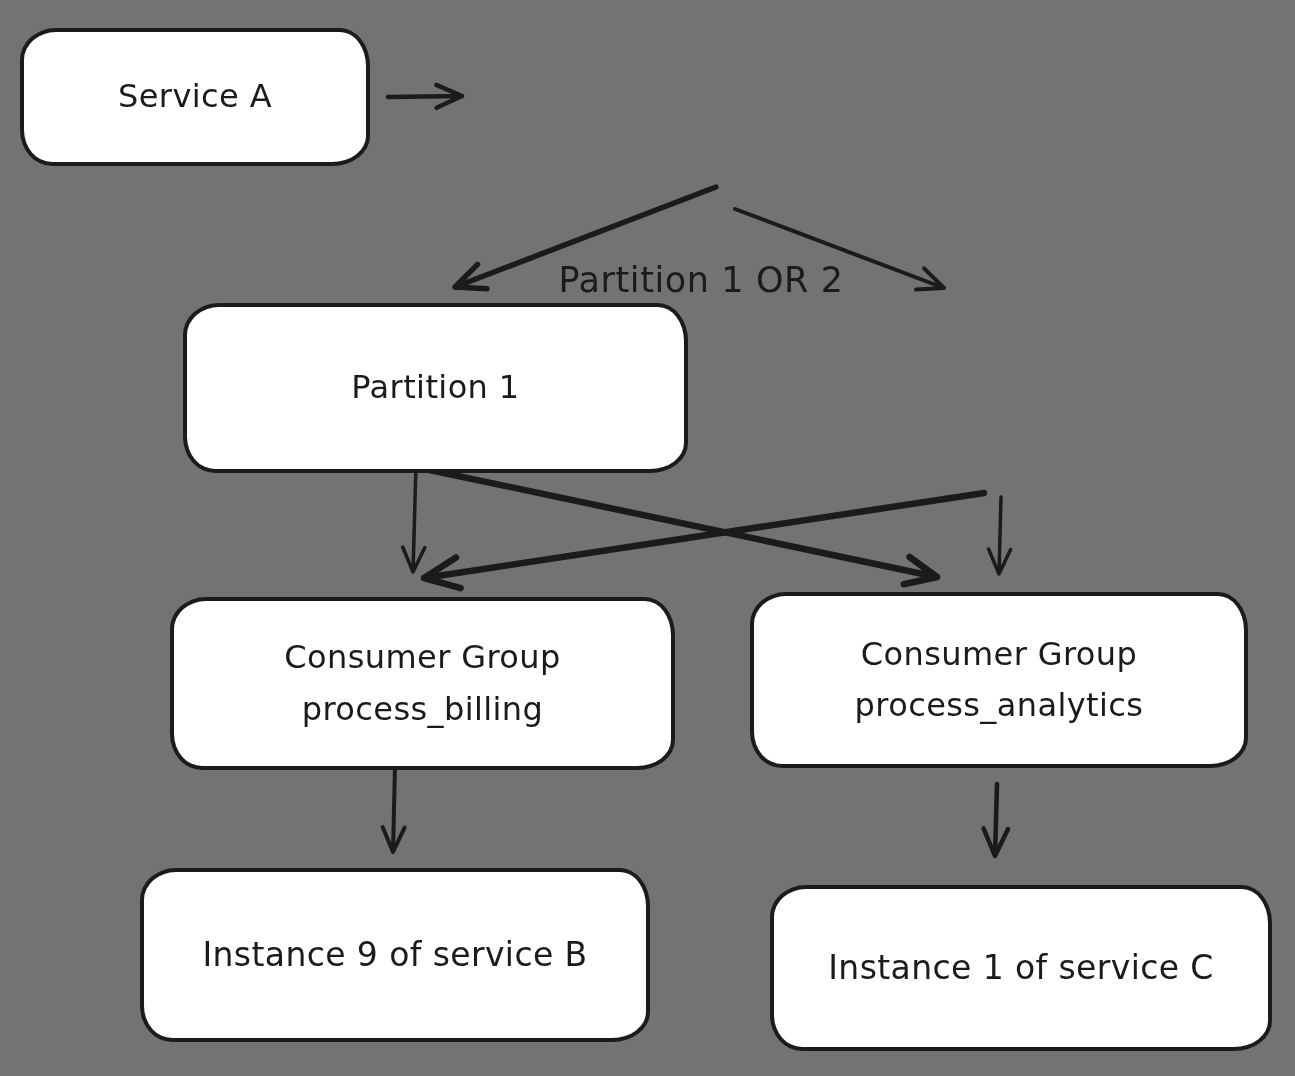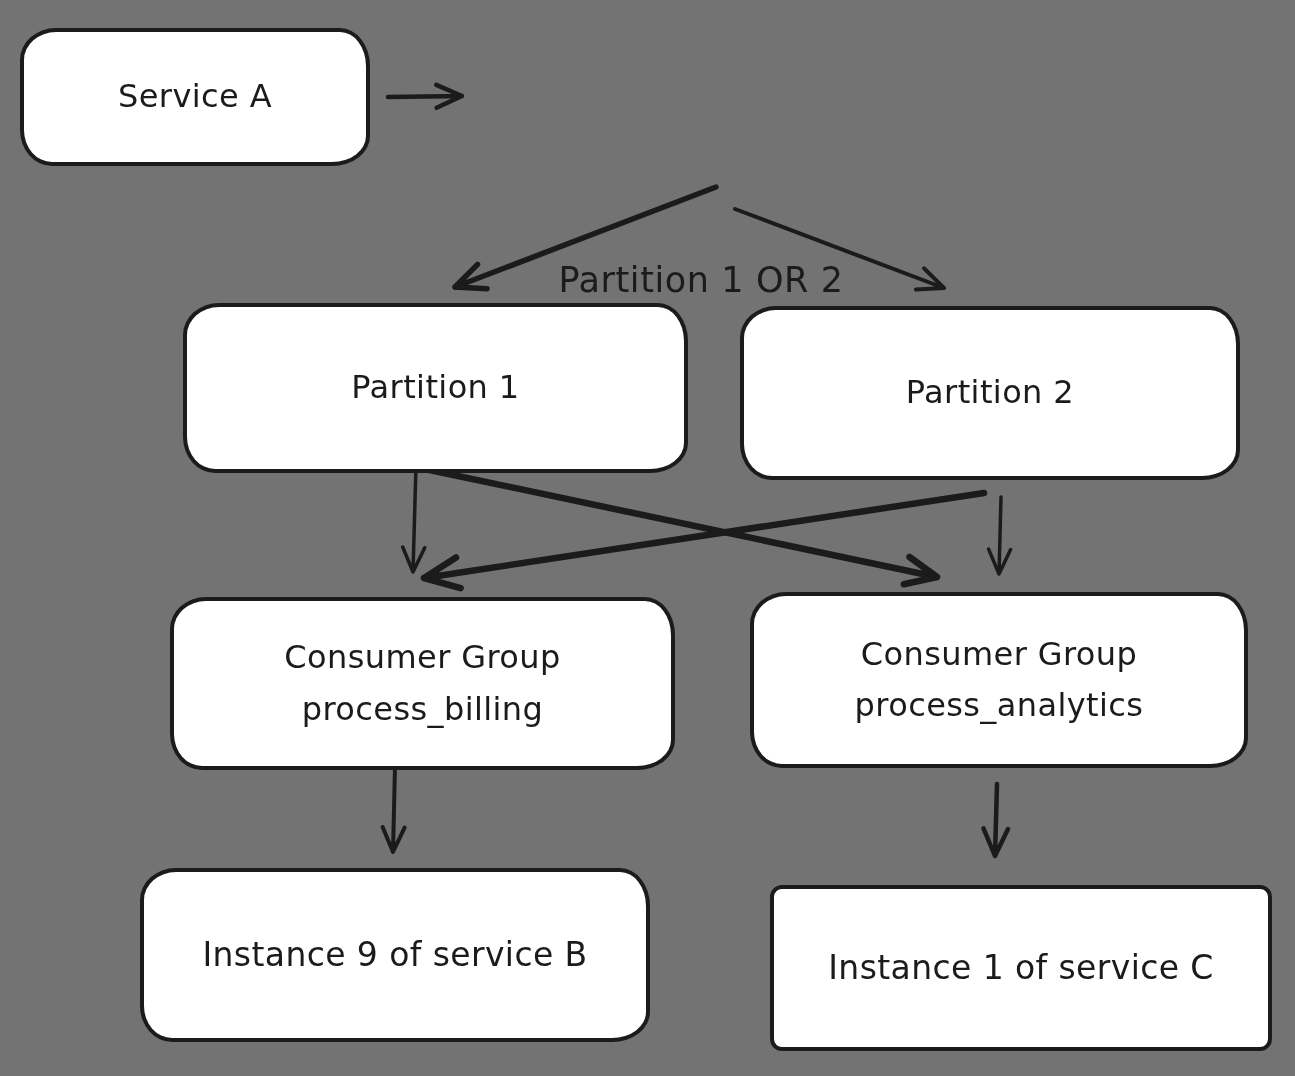--- a/index.html
+++ b/index.html
@@ -100,37 +100,34 @@
 
   <div class="node" id="node-serviceA" style="left:20px; top:28px; width:350px; height:138px;">
     <span class="label">Service A</span>
   </div>
 
 
   <div class="node" id="node-partition1" style="left:183px; top:303px; width:505px; height:170px;justify-content:center;">
     <span class="label">Partition 1</span>
   </div>
 
-  <div class="node" id="node-partition2" style="left:740px; top:306px; width:500px; height:174px;">
-    <span class="label">Partition 2</span>
-  </div>
 
   <div class="node" id="node-consumer-billing" style="left:170px; top:597px; width:505px; height:173px;">
     <span class="label">Consumer Group
 process_billing</span>
   </div>
 
   <div class="node" id="node-consumer-analytics" style="left:750px; top:592px; width:498px; height:176px;">
     <span class="label">Consumer Group
 process_analytics</span>
   </div>
 
   <div class="node big-text" id="node-instanceB" style="left:140px; top:868px; width:510px; height:174px;">
     <span class="label">Instance 9 of service B</span>
   </div>
 
-  <div class="node big-text" id="node-instanceC" style="left:770px; top:885px; width:502px; height:166px;border-radius:12px;">
+  <div class="node big-text" id="node-instanceC" style="left:770px; top:885px; width:502px; height:166px;">
     <span class="label">Instance 1 of service C</span>
   </div>
 
   <div class="edge-label" style="left:520px; top:248px; width:362px;margin-top:12px;">Partition 1 OR 2</div>
 
 </div>
 
 </body></html>

